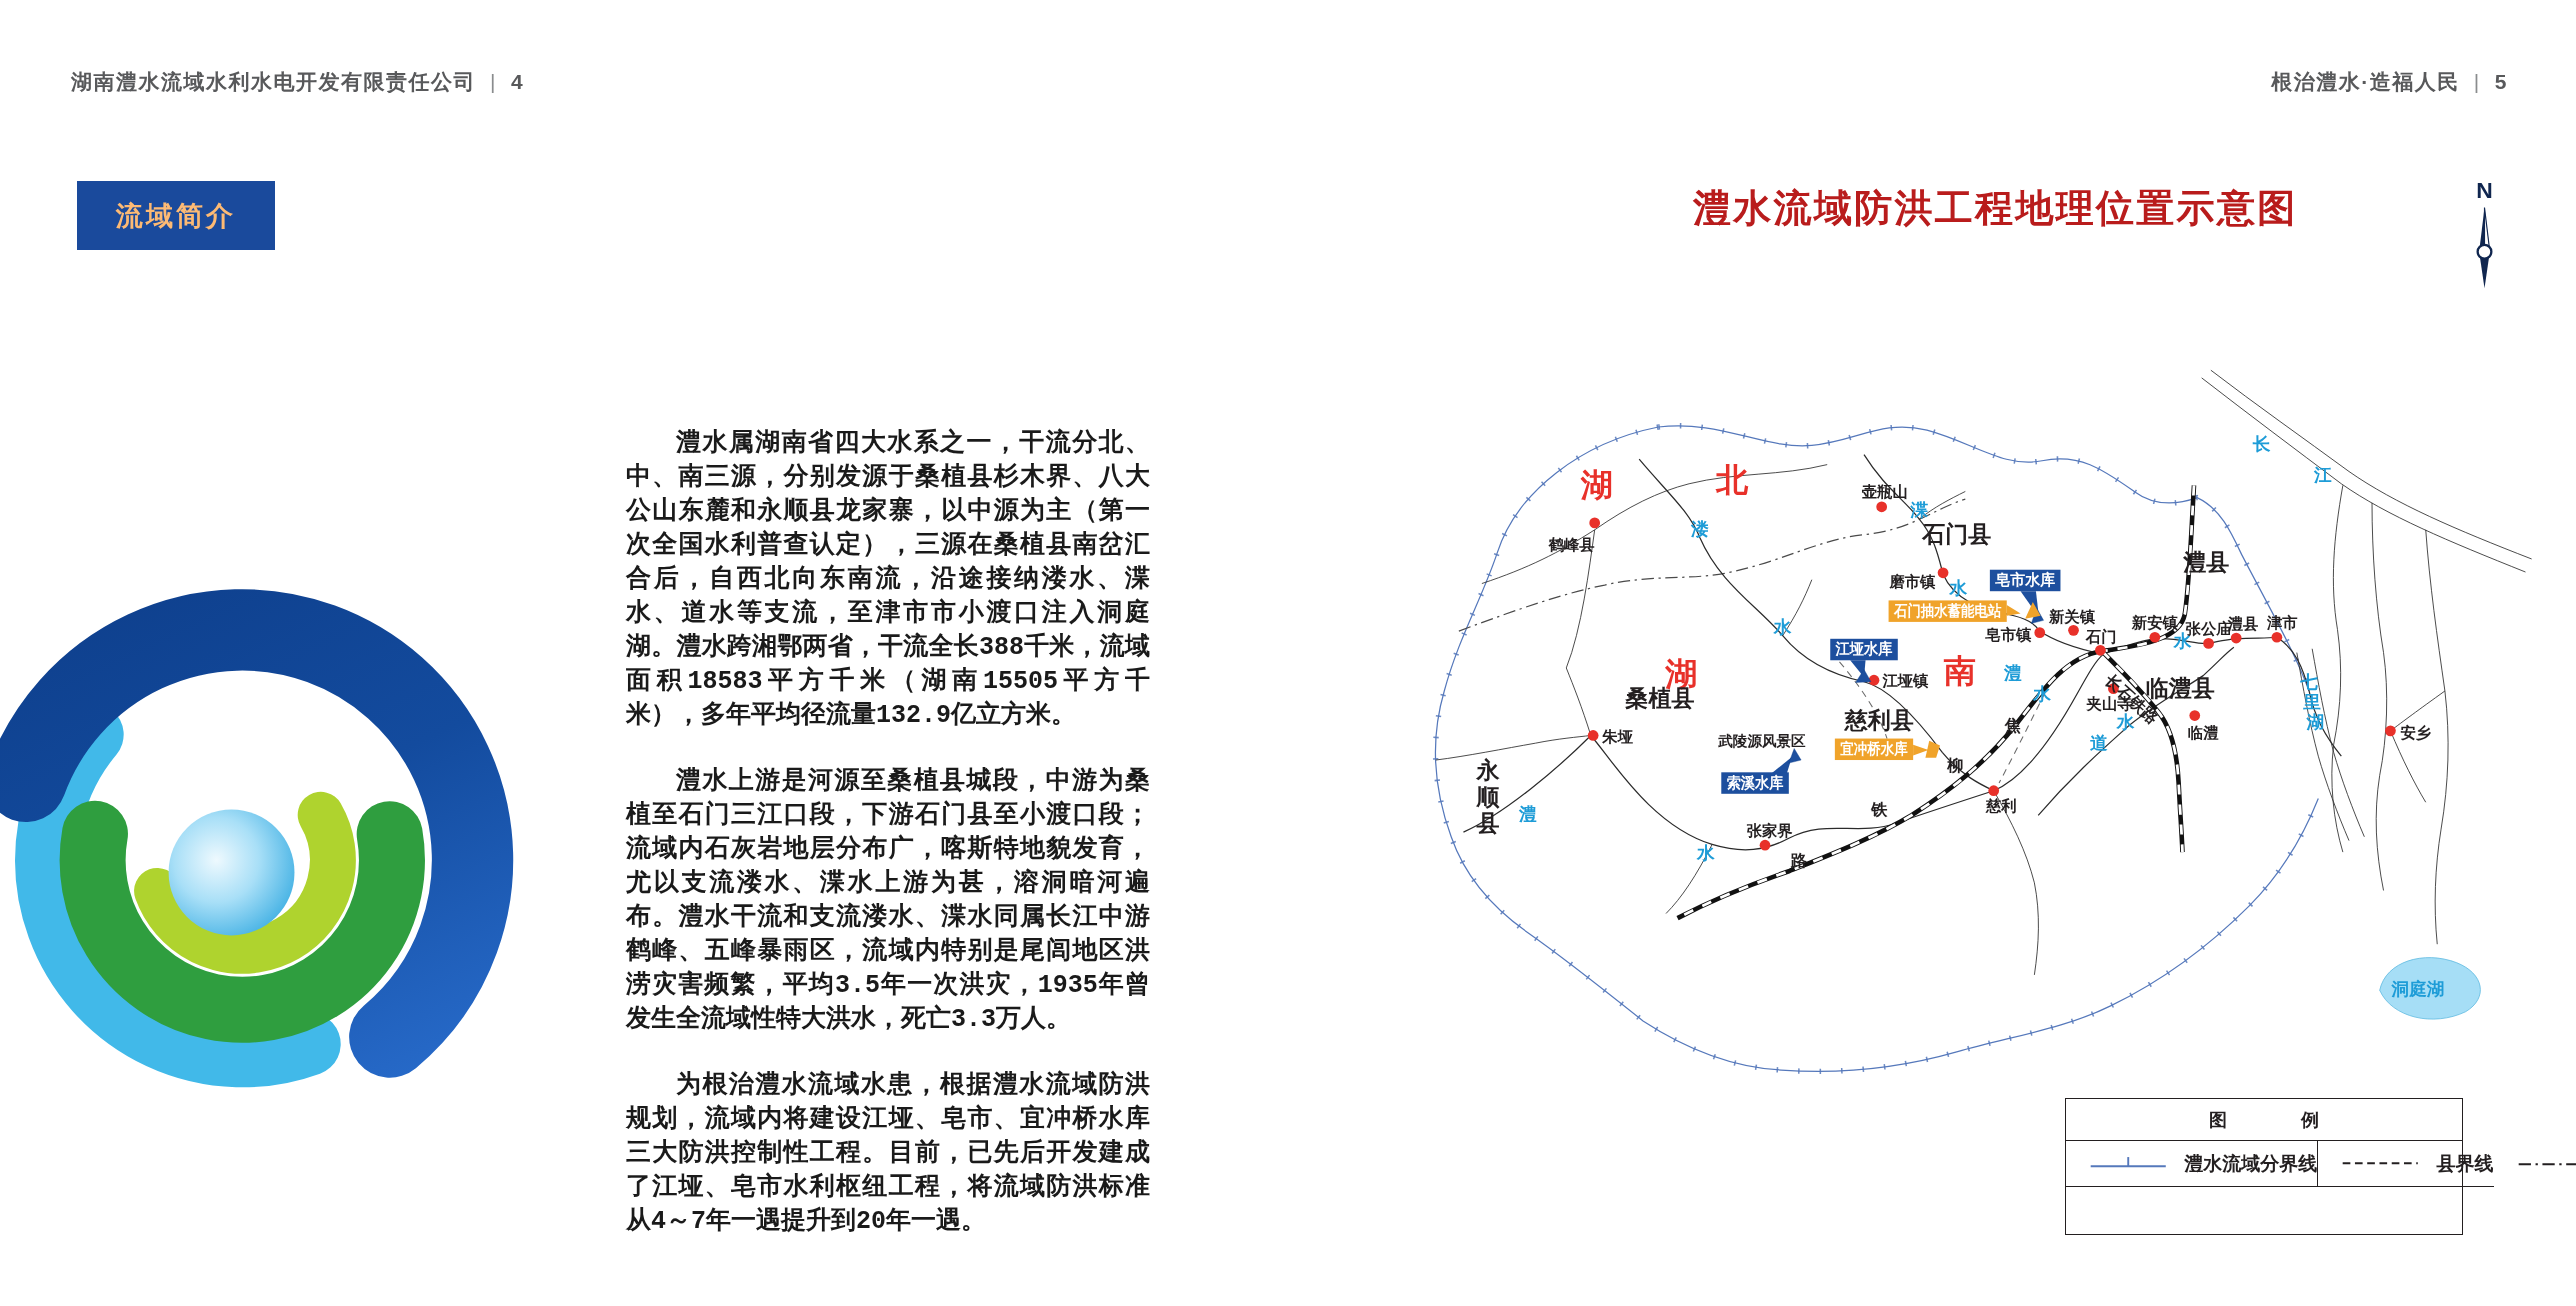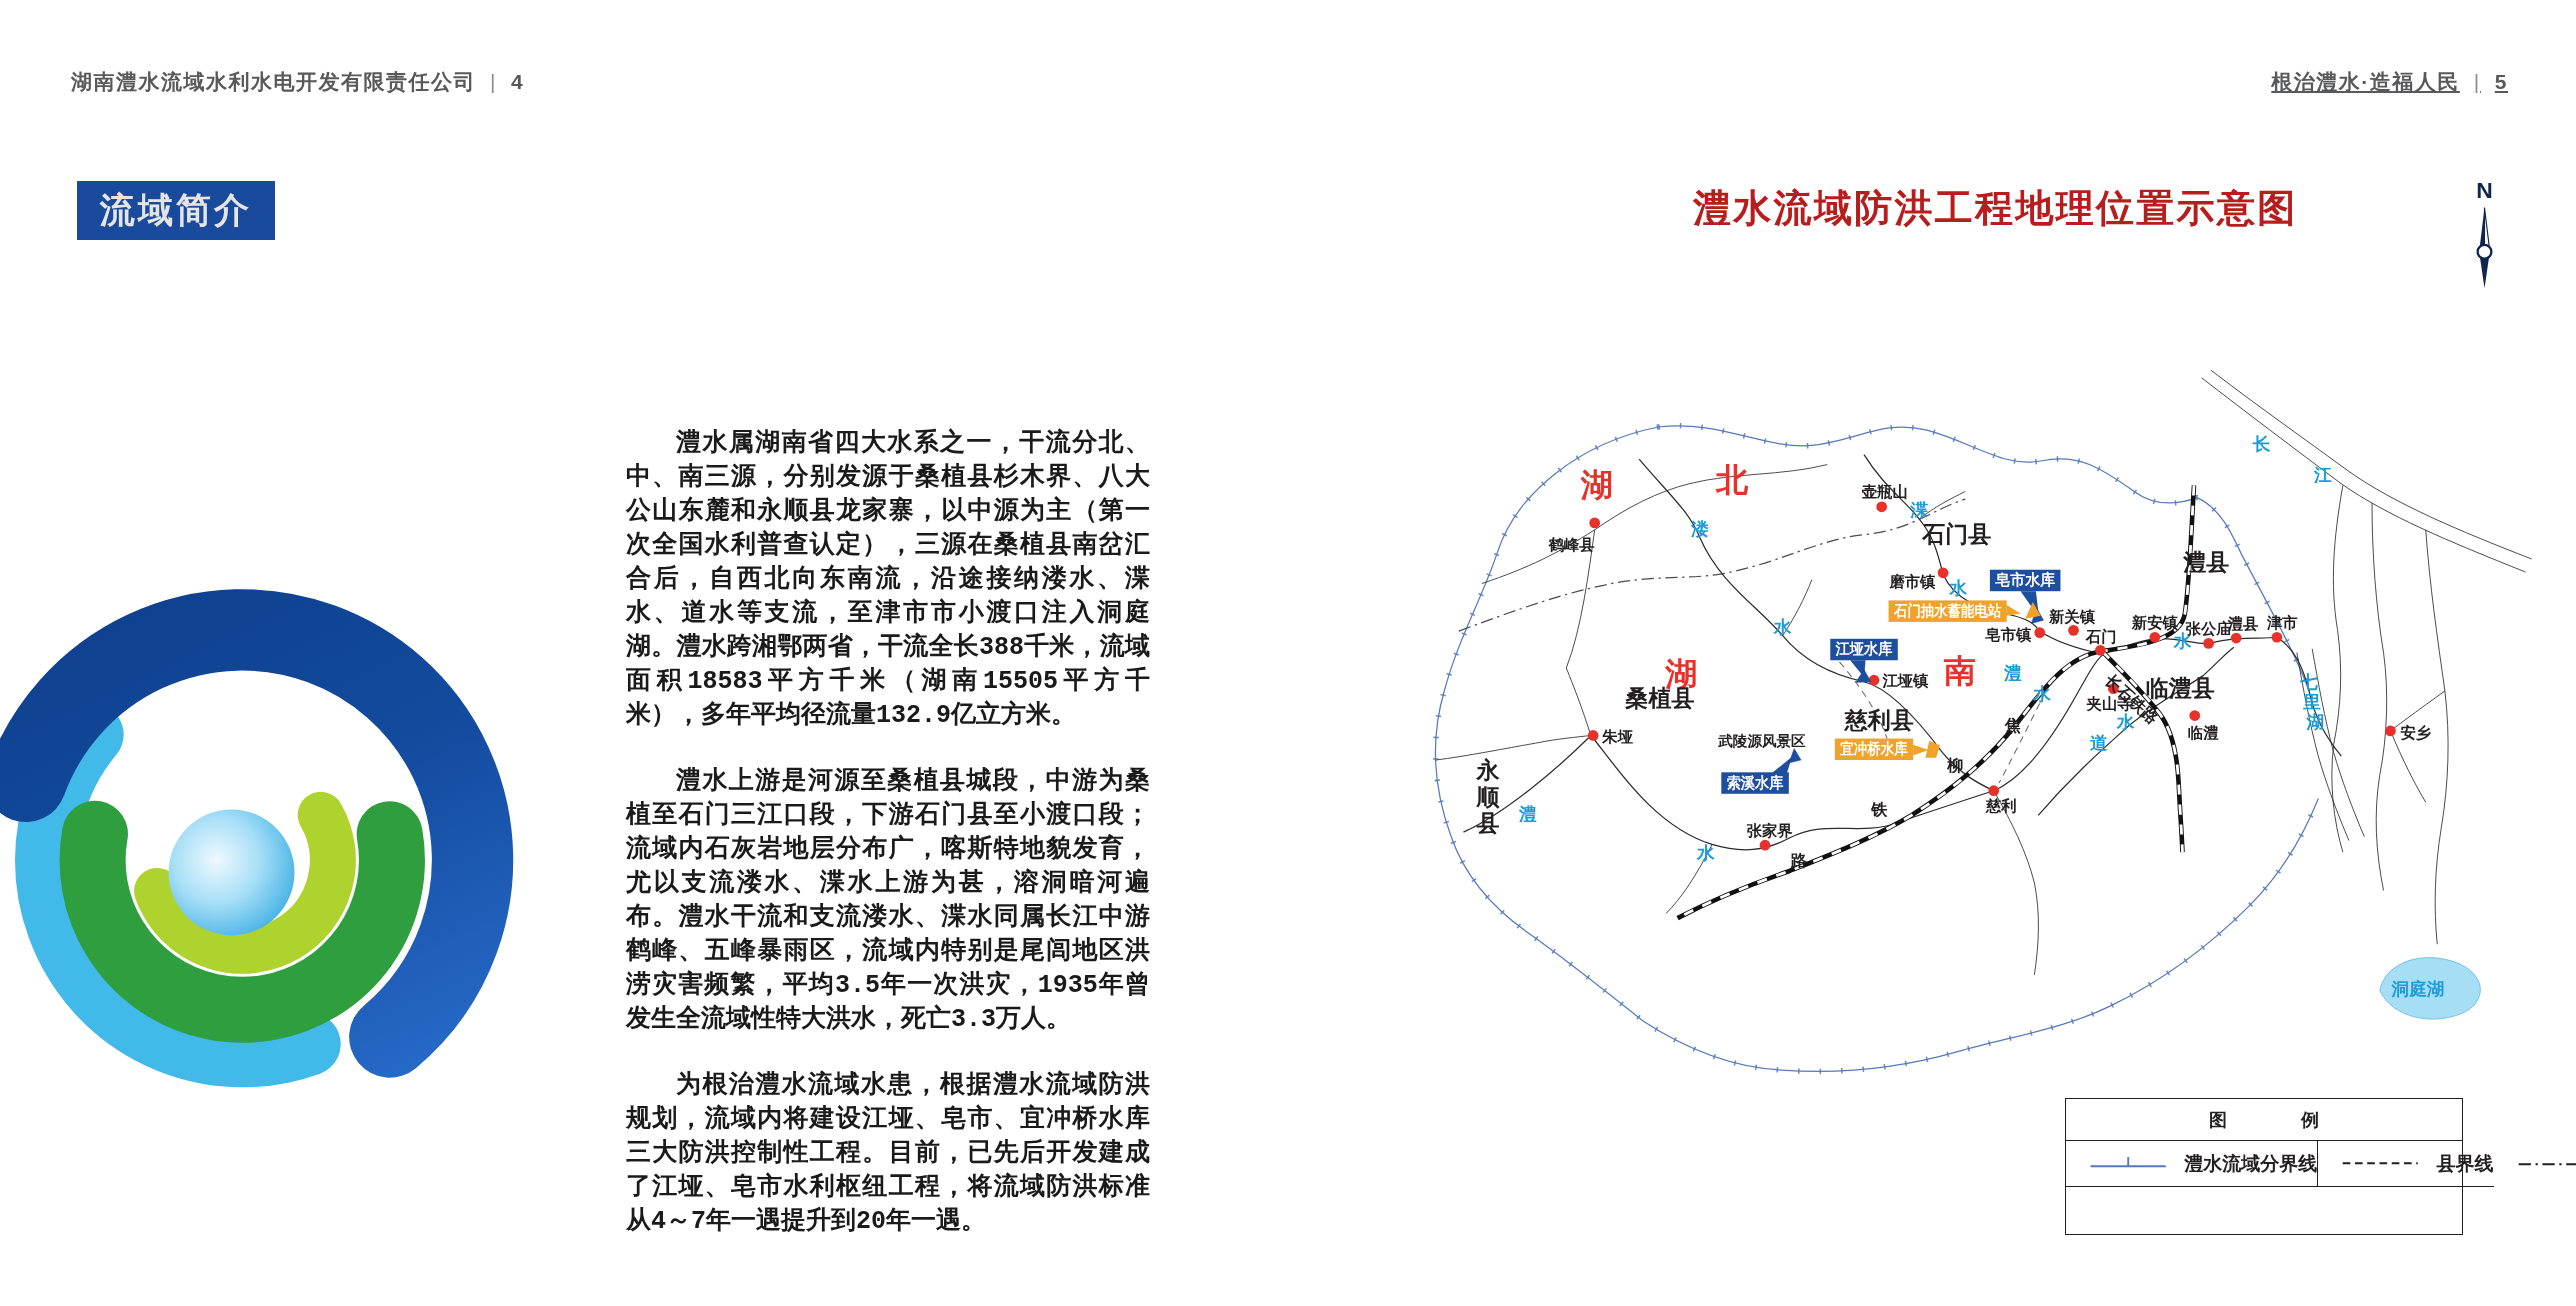--- a/index.html
+++ b/index.html
@@ -1,23 +1,23 @@
 <!DOCTYPE html>
 <html style="font-size:12.3px"><head>
 <meta charset="utf-8">
 <style>
   html,body{margin:0;padding:0;background:#9aa0a6;}
   #page{position:relative;width:2576px;height:1306px;background:#ffffff;overflow:hidden;
         font-family:"Liberation Sans","DejaVu Sans",sans-serif;color:#231f20;}
   .hdr{position:absolute;top:68px;font-size:21px;font-weight:bold;color:#58595b;letter-spacing:1.5px;white-space:nowrap;}
   .hdr .sep{margin:0 14px;color:#8a8c8e;font-weight:normal;}
   #hdr-left{left:71px;}
-  #hdr-right{right:68px;text-align:right;text-decoration:underline;}
-  #section-title{position:absolute;left:77px;top:181px;width:198px;height:59px;background:#1a4a9c;
-        color:#e5e5e5;font-size:35px;font-weight:bold;display:flex;align-items:center;justify-content:center;letter-spacing:3.1px;}
+  #hdr-right{right:68px;text-align:right;}
+  #section-title{position:absolute;left:77px;top:181px;width:198px;height:69px;background:#1a4a9c;
+        color:#fdba74;font-size:27px;font-weight:bold;display:flex;align-items:center;justify-content:center;letter-spacing:3.1px;}
   #body-col{position:absolute;left:626px;top:427px;width:524px;font-size:25px;line-height:34px;
         font-family:Liberation Mono, monospace;font-weight:600;color:#1a1a1a;text-align:justify;}
   #body-col p{margin:0 0 32px 0;text-indent:2em;}
   #logo{position:absolute;left:-10.7px;top:415px;width:591px;height:898px;}
   #map-title{position:absolute;left:1693px;top:183px;font-size:38px;font-weight:bold;color:#b91c1c;letter-spacing:2.3px;white-space:nowrap;}
   #compass{position:absolute;left:2454px;top:175px;width:61px;height:123px;}
   #compass text{font-size:30px;font-weight:bold;fill:#10264f;}
   #map-wrap{position:absolute;left:1420px;top:361px;width:1129px;height:729px;}
   
   .prov{font-size:42px;font-weight:bold;fill:#e8312a;font-family:"Liberation Sans",sans-serif;}

